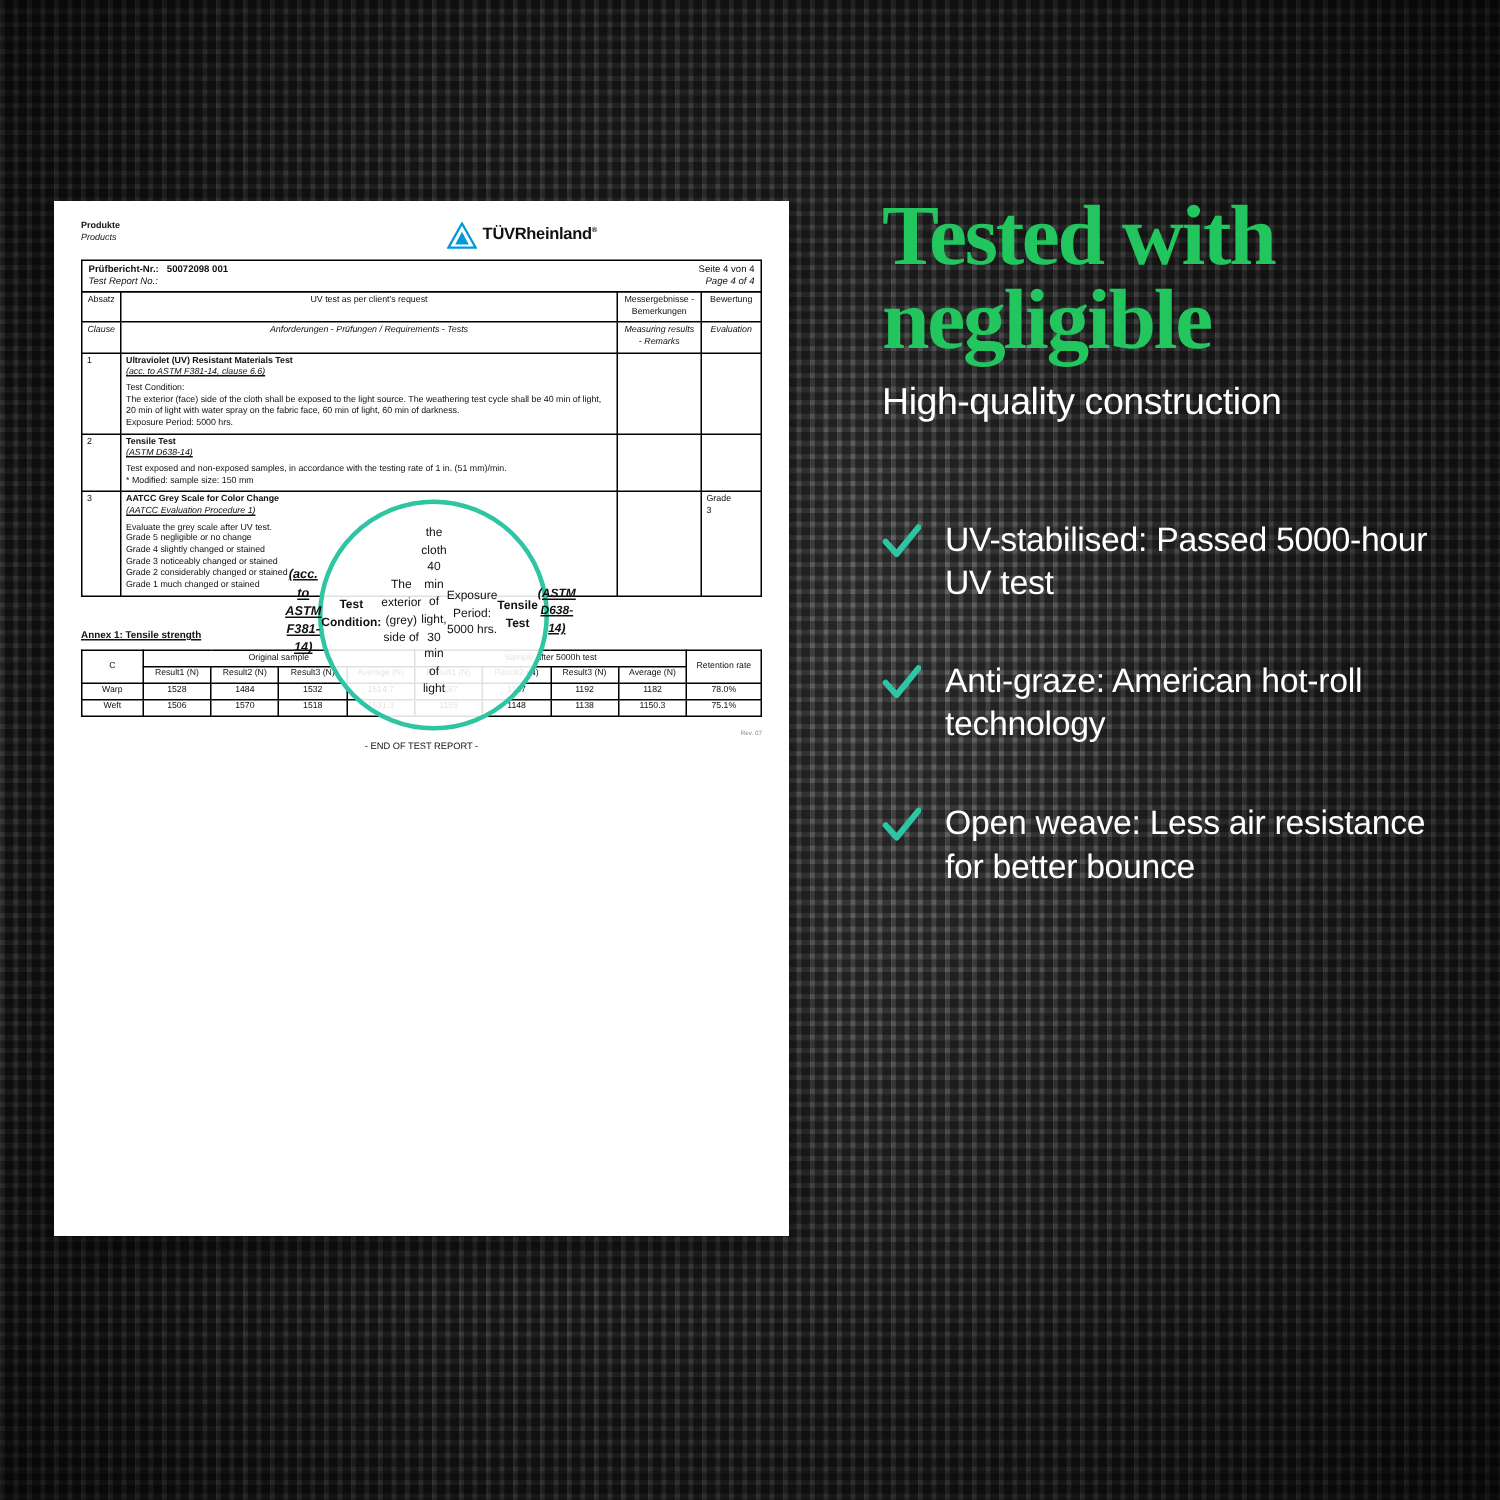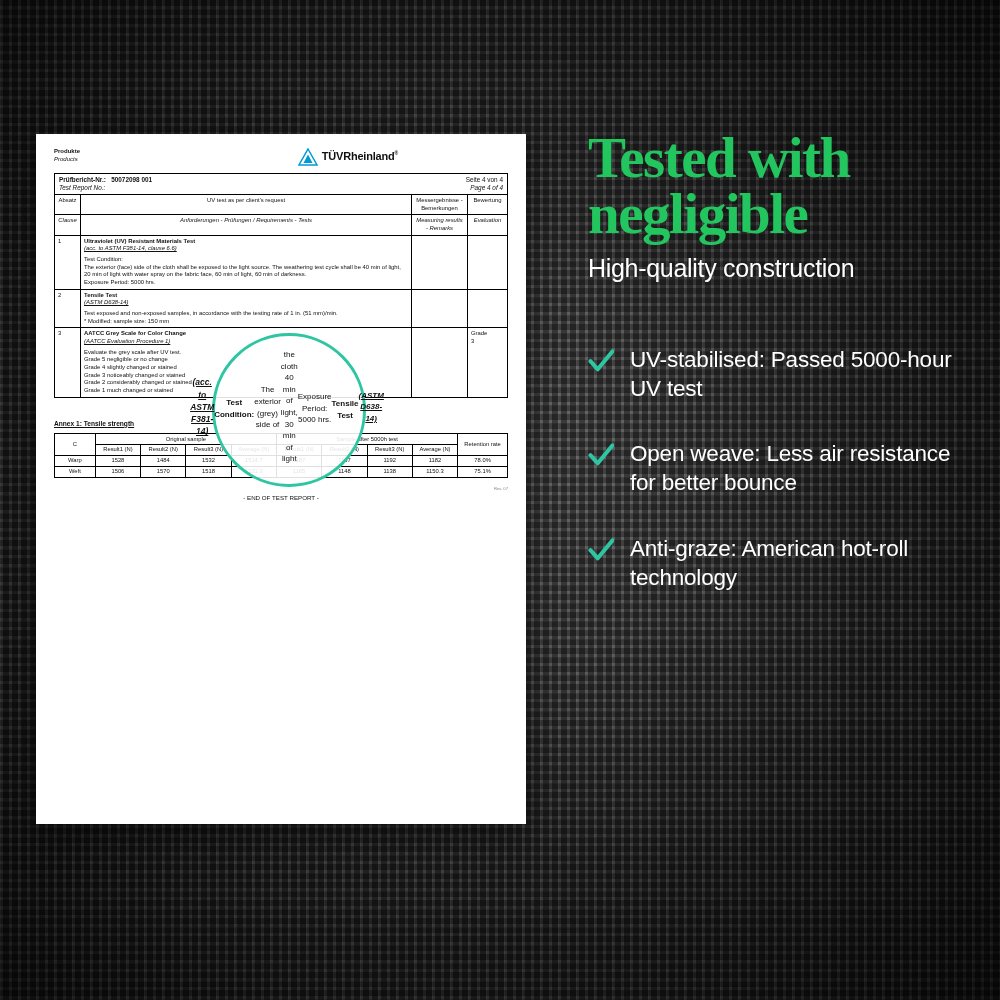--- a/index.html
+++ b/index.html
@@ -461,23 +461,23 @@
       <div class="feature">
         <svg class="check" viewBox="0 0 32 32">
           <path d="M3 15 L12 25 L30 3" fill="none" stroke="#2ec5a3" stroke-width="5" stroke-linecap="round" stroke-linejoin="round"></path>
         </svg>
         <div class="feature-text">UV-stabilised: Passed 5000-hour UV test</div>
       </div>
       <div class="feature">
         <svg class="check" viewBox="0 0 32 32">
           <path d="M3 15 L12 25 L30 3" fill="none" stroke="#2ec5a3" stroke-width="5" stroke-linecap="round" stroke-linejoin="round"></path>
         </svg>
-        <div class="feature-text">Open weave: Less air resistance for better bounce</div>
+        <div class="feature-text">Anti-graze: American hot-roll technology</div>
       </div>
       <div class="feature">
         <svg class="check" viewBox="0 0 32 32">
           <path d="M3 15 L12 25 L30 3" fill="none" stroke="#2ec5a3" stroke-width="5" stroke-linecap="round" stroke-linejoin="round"></path>
         </svg>
-        <div class="feature-text">Anti-graze: American hot-roll technology</div>
+        <div class="feature-text">Open weave: Less air resistance for better bounce</div>
       </div>
     </div>
   </div>
 </div>
 
 </body></html>

